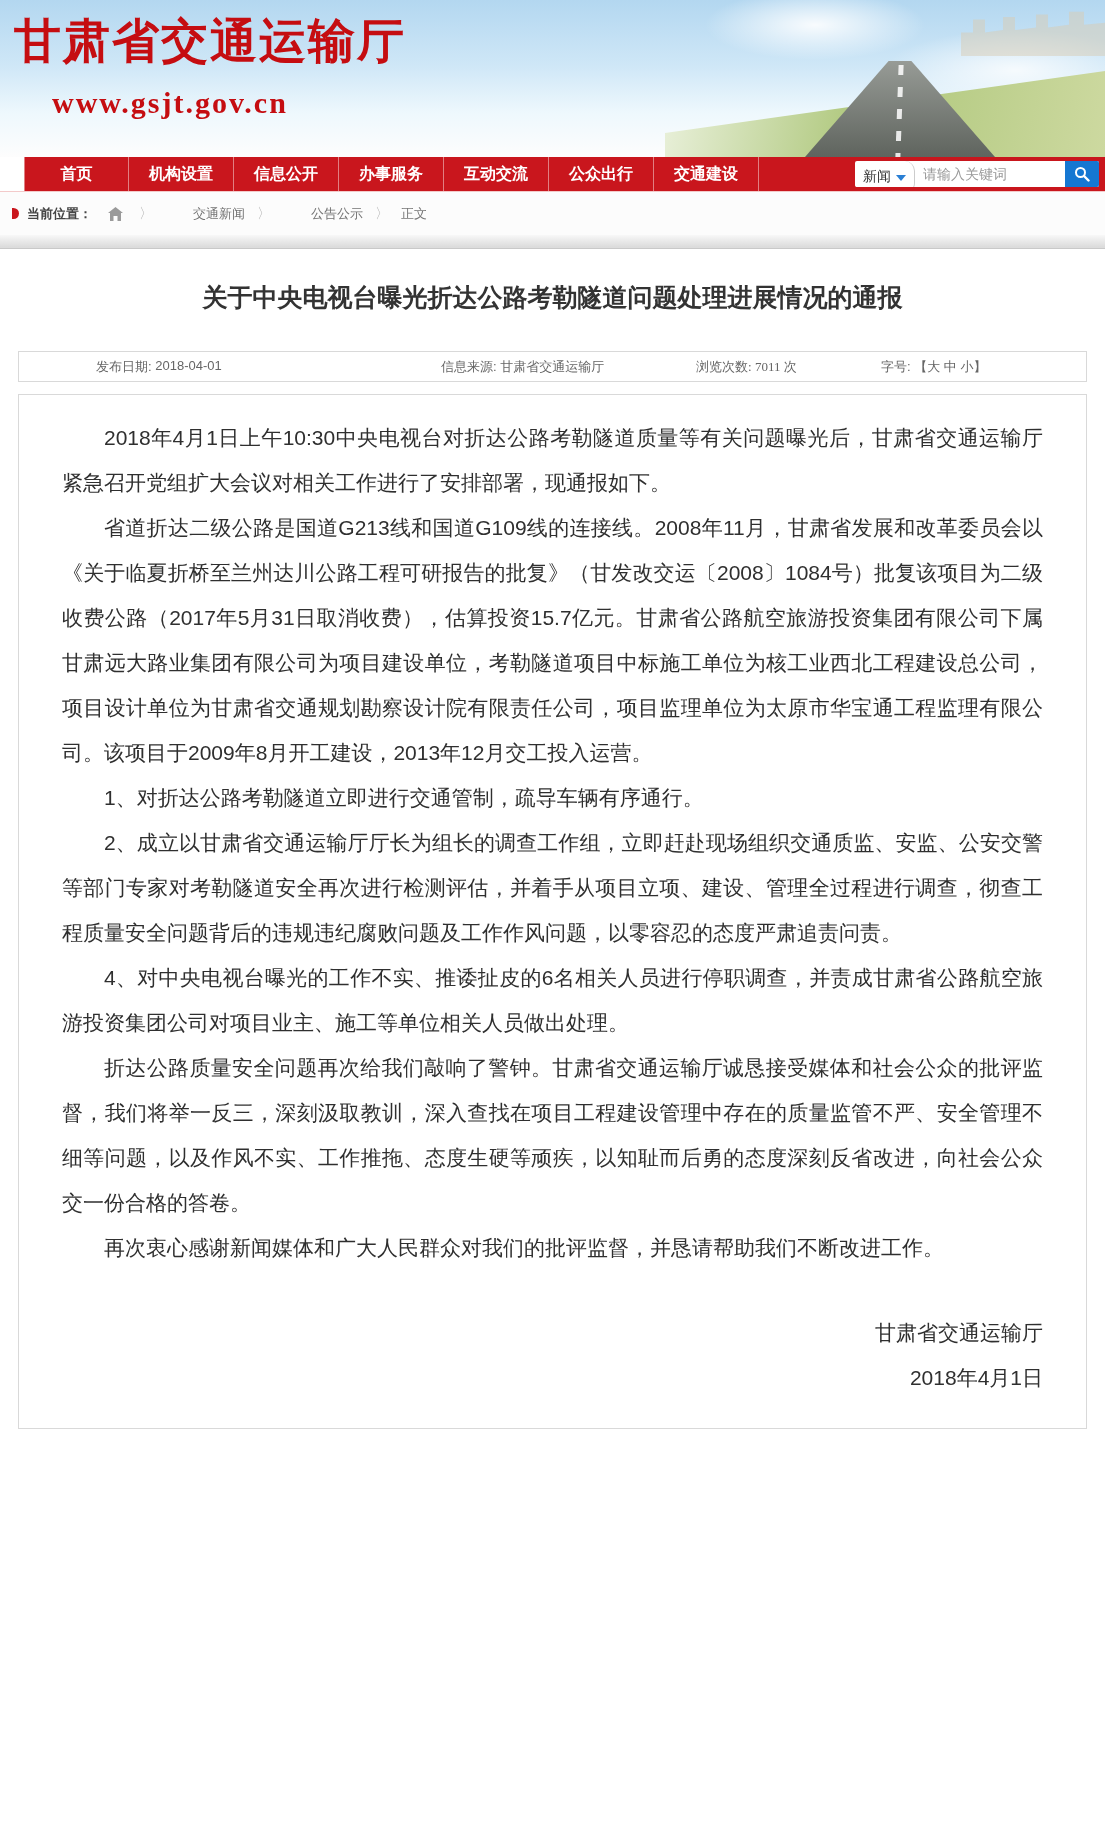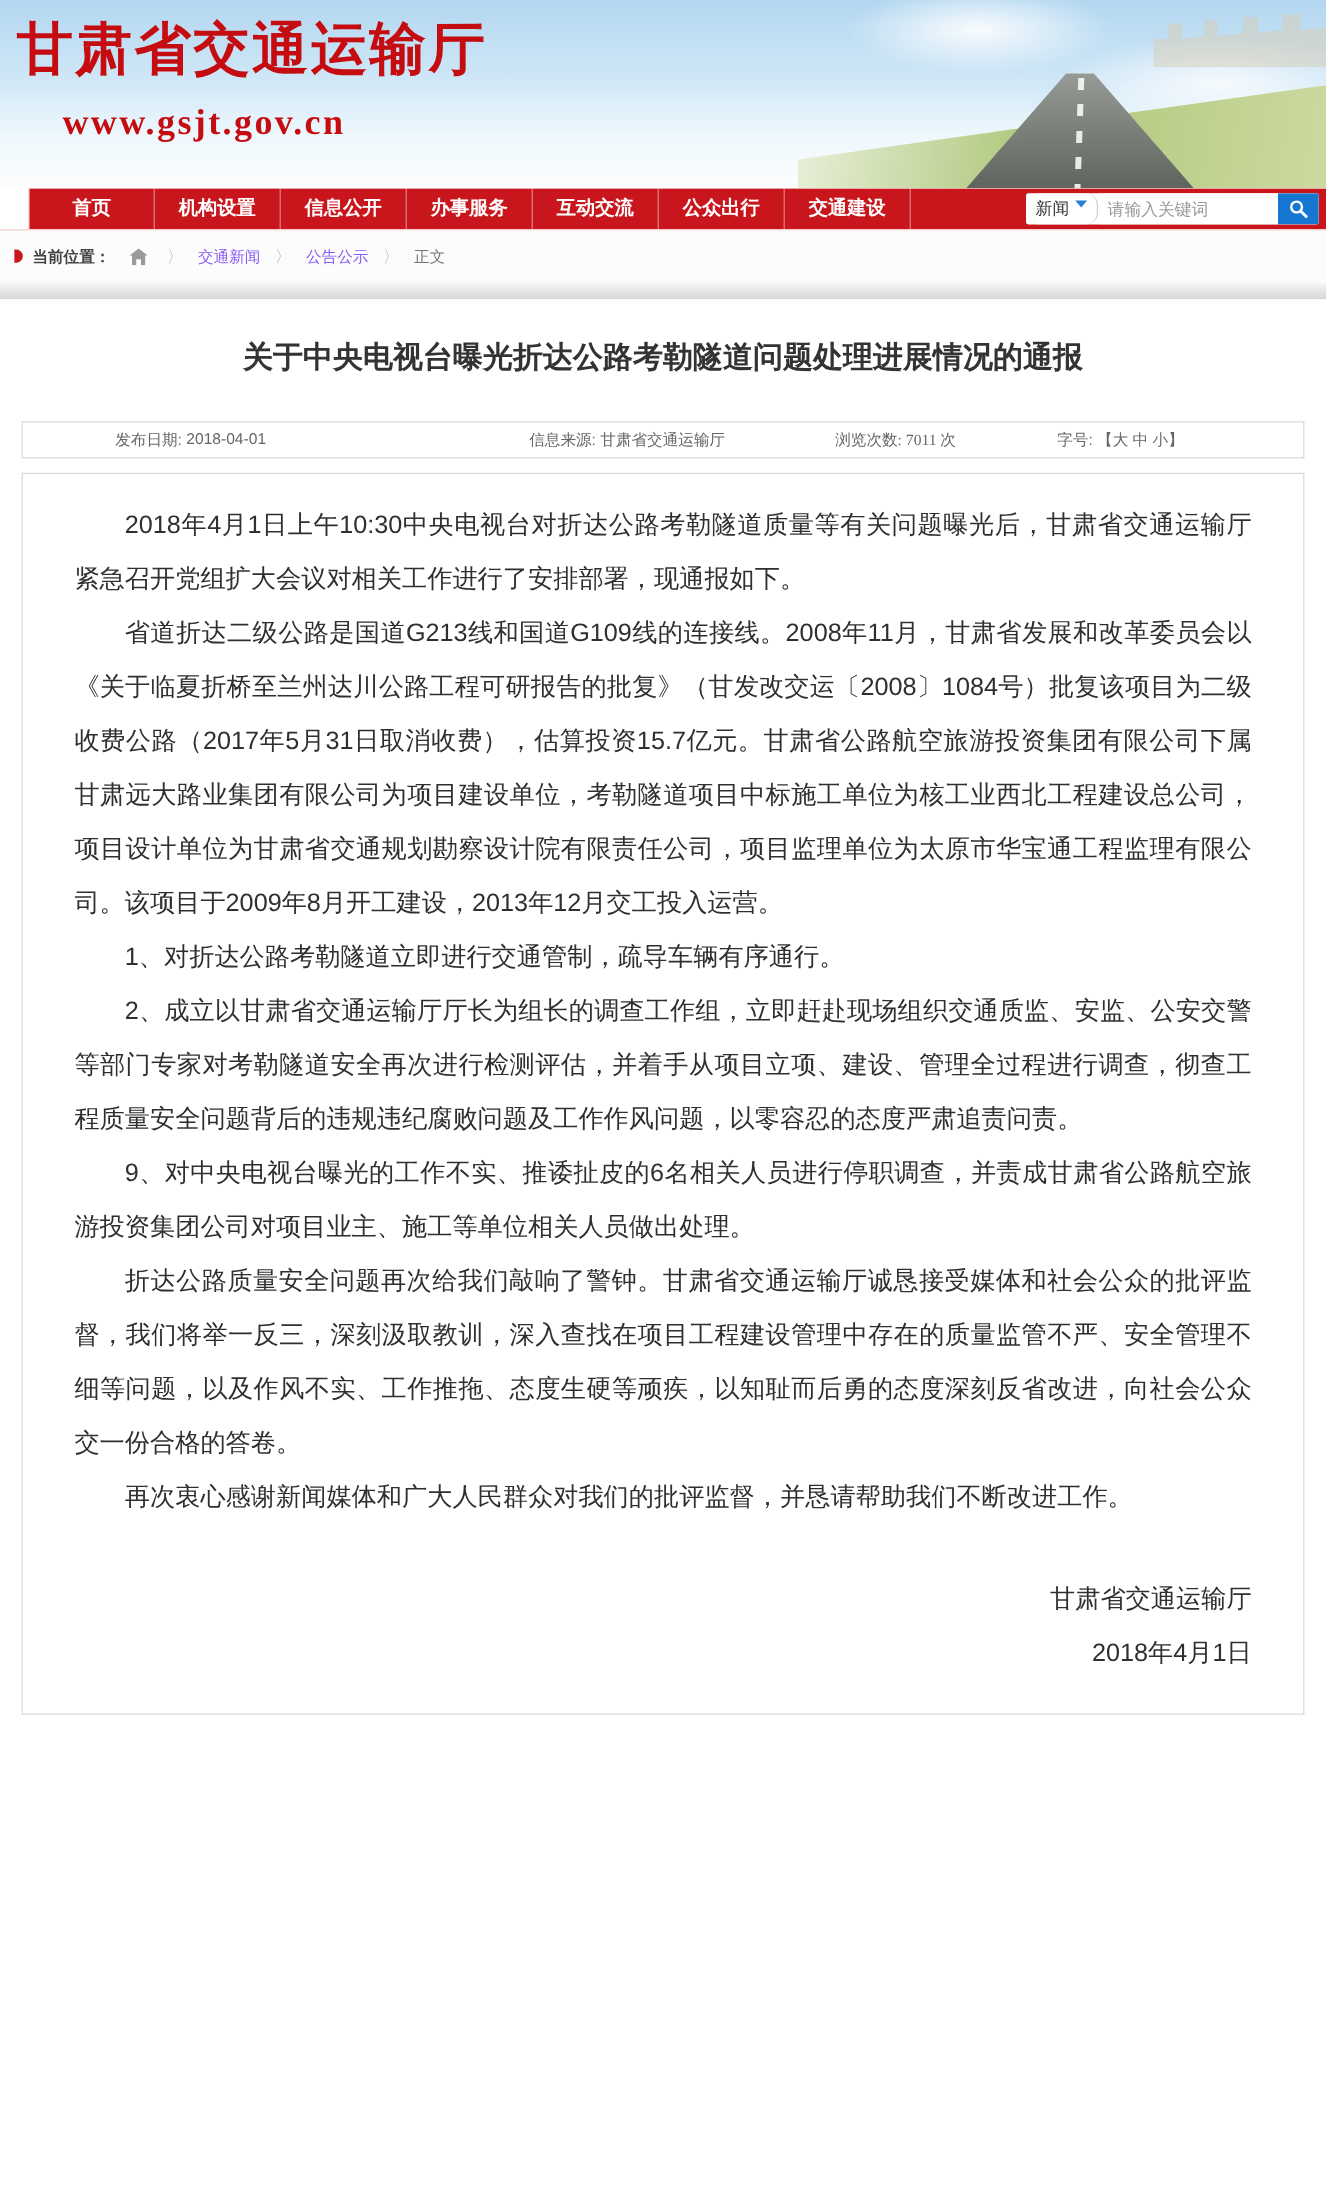--- a/index.html
+++ b/index.html
@@ -46,42 +46,42 @@
     width:105px; text-align:center; line-height:34px; color:#fff;
     font-size:16px; font-weight:bold; cursor:pointer;
     border-right:1px solid rgba(255,255,255,.45);
   }
   .nav-item:first-child { border-left:1px solid rgba(255,255,255,.45); }
   .search-group {
     margin-left:auto; margin-right:6px; align-self:center;
     display:flex; height:26px; background:#fff; border-radius:2px; overflow:hidden;
   }
   .search-cat {
-    display:flex; align-items:flex-start; gap:5px; padding:4px 8px;
+    display:flex; align-items:center; gap:5px; padding:16px 8px;
     font-size:14px; color:#333; border-right:1px solid #ccc; cursor:pointer; background:#fff;border-radius:10px;
   }
   .chev { width:0; height:0; border-left:5px solid transparent; border-right:5px solid transparent; border-top:6px solid #2a7fd4; margin-top:2px; }
   .search-input {
     border:none; outline:none; width:150px; padding:0 8px; font-size:14px; color:#333;
     font-family:"Liberation Sans","DejaVu Sans",sans-serif;
   }
   .search-input::placeholder { color:#999; }
   .search-btn {
     width:34px; border:none; background:#1577d2; display:flex; align-items:center; justify-content:center; cursor:pointer;
   }
   
   .crumbbar {
     height:44px; background:#fcfcfc; border-top:1px solid #f3caca;
     display:flex; align-items:center; padding-left:12px; font-size:13px; color:#777;
   }
   .crumb-marker { width:7px; height:11px; background:#c9161d; border-radius:0 6px 6px 0; }
   .crumb-label { font-weight:bold; color:#444; margin:0 16px 0 8px; }
   .home-icon { display:flex; align-items:center; margin-right:4px; cursor:pointer; }
   .sep { color:#b5b5b5; margin:0 12px; font-size:14px; }
-  .crumb-link { color:#8b5cf6; text-decoration:none; cursor:pointer; }
+  .crumb-link { color:#737373; text-decoration:none; cursor:pointer;margin-left:28px; }
   .crumb-current { color:#777; }
   .divider-band {
     height:14px; background:linear-gradient(180deg,#f8f8f8 0%,#dcdcdc 90%);
     border-bottom:1px solid #c9c9c9;
   }
   
   .title {
     text-align:center; font-size:25px; font-weight:bold; color:#333;
     margin:32px 40px 37px;
   }
@@ -182,21 +182,21 @@
       <span class="lab">字号: </span>
       <span class="fontsize-ctl">【大 中 小】</span>
     </span>
   </div>
 
   <article class="content-box">
     <p>2018年4月1日上午10:30中央电视台对折达公路考勒隧道质量等有关问题曝光后，甘肃省交通运输厅紧急召开党组扩大会议对相关工作进行了安排部署，现通报如下。</p>
     <p>省道折达二级公路是国道G213线和国道G109线的连接线。2008年11月，甘肃省发展和改革委员会以《关于临夏折桥至兰州达川公路工程可研报告的批复》（甘发改交运〔2008〕1084号）批复该项目为二级收费公路（2017年5月31日取消收费），估算投资15.7亿元。甘肃省公路航空旅游投资集团有限公司下属甘肃远大路业集团有限公司为项目建设单位，考勒隧道项目中标施工单位为核工业西北工程建设总公司，项目设计单位为甘肃省交通规划勘察设计院有限责任公司，项目监理单位为太原市华宝通工程监理有限公司。该项目于2009年8月开工建设，2013年12月交工投入运营。</p>
     <p>1、对折达公路考勒隧道立即进行交通管制，疏导车辆有序通行。</p>
     <p>2、成立以甘肃省交通运输厅厅长为组长的调查工作组，立即赶赴现场组织交通质监、安监、公安交警等部门专家对考勒隧道安全再次进行检测评估，并着手从项目立项、建设、管理全过程进行调查，彻查工程质量安全问题背后的违规违纪腐败问题及工作作风问题，以零容忍的态度严肃追责问责。</p>
-    <p>9、对中央电视台曝光的工作不实、推诿扯皮的6名相关人员进行停职调查，并责成甘肃省公路航空旅游投资集团公司对项目业主、施工等单位相关人员做出处理。</p>
+    <p>4、对中央电视台曝光的工作不实、推诿扯皮的6名相关人员进行停职调查，并责成甘肃省公路航空旅游投资集团公司对项目业主、施工等单位相关人员做出处理。</p>
     <p>折达公路质量安全问题再次给我们敲响了警钟。甘肃省交通运输厅诚恳接受媒体和社会公众的批评监督，我们将举一反三，深刻汲取教训，深入查找在项目工程建设管理中存在的质量监管不严、安全管理不细等问题，以及作风不实、工作推拖、态度生硬等顽疾，以知耻而后勇的态度深刻反省改进，向社会公众交一份合格的答卷。</p>
     <p>再次衷心感谢新闻媒体和广大人民群众对我们的批评监督，并恳请帮助我们不断改进工作。</p>
     <div class="signature">
       <div>甘肃省交通运输厅</div>
       <div>2018年4月1日</div>
     </div>
   </article>
 </main>
 
 </body></html>

